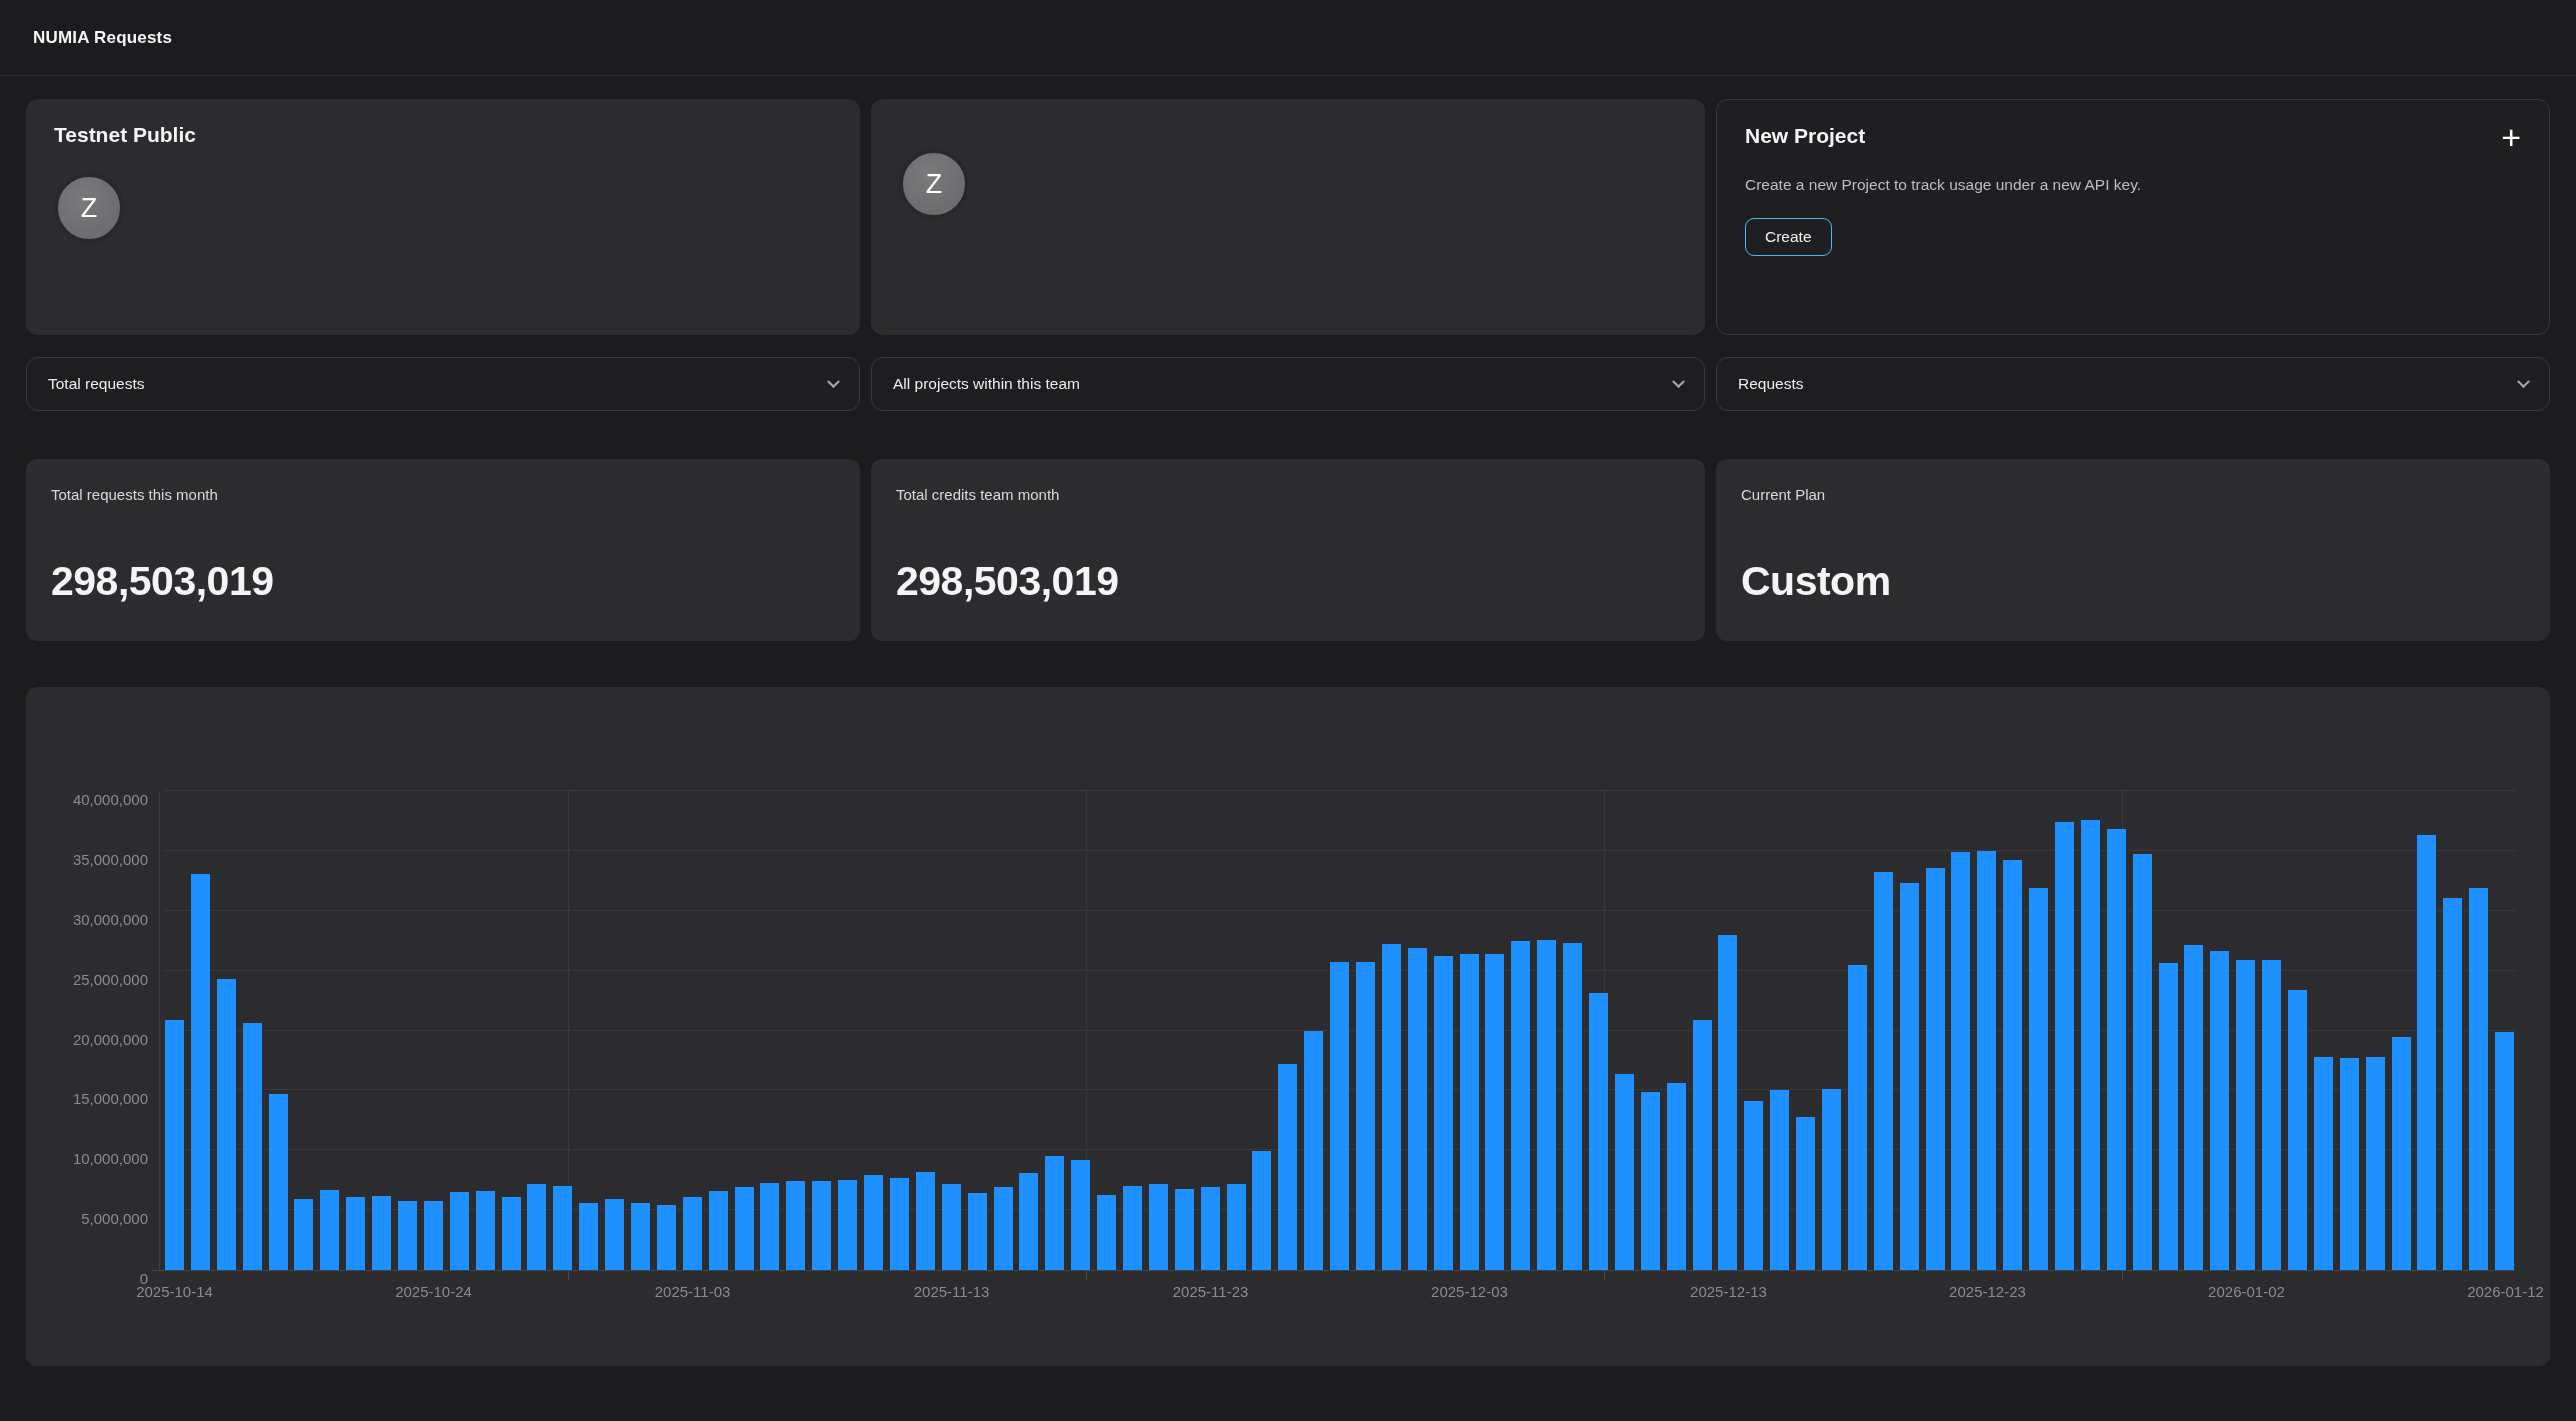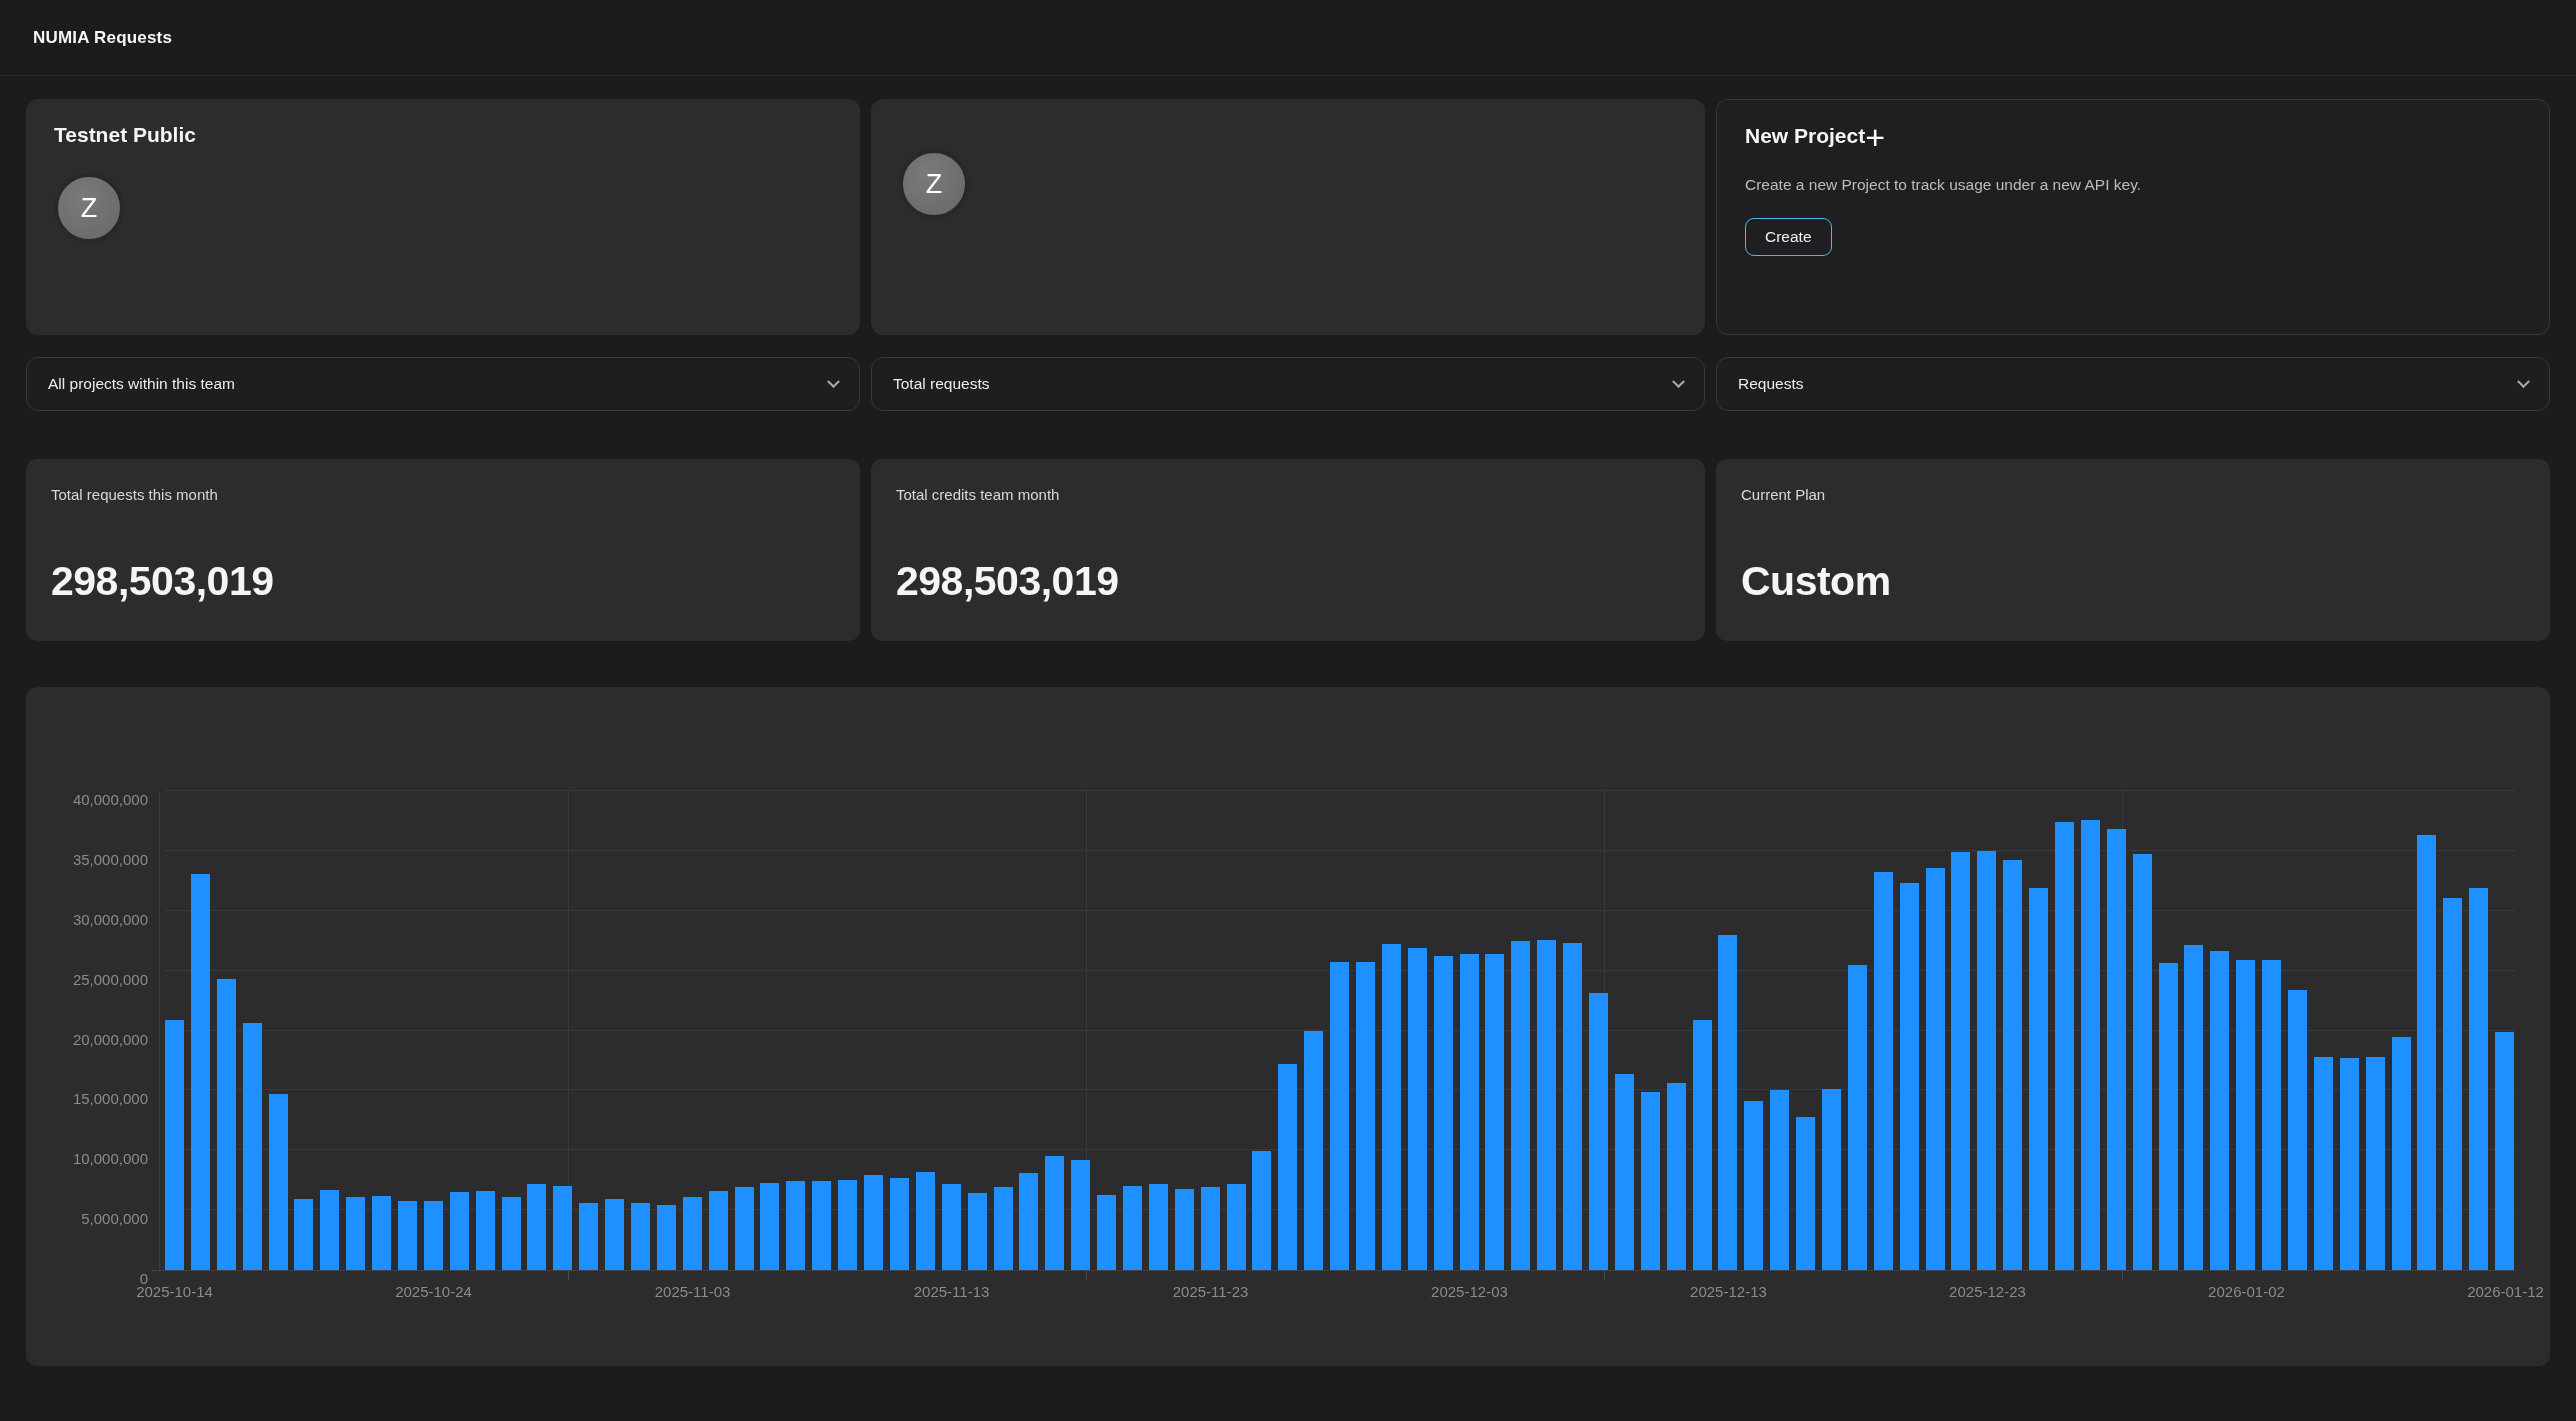--- a/index.html
+++ b/index.html
@@ -45,21 +45,21 @@
     display: flex; align-items: center; justify-content: center;
     font-size: 27px; color: #fff; font-weight: 500;
     cursor: pointer;
   }
   .new-project-card {
     background: #1f1f21;
     border: 1px solid #39393c;
     height: 236px;
     display: flex; flex-direction: column;
   }
-  .np-head { display: flex; align-items: flex-start; justify-content: flex-start; }
+  .np-head { display: flex; align-items: flex-start; justify-content: space-between; }
   .plus-icon {
     font-size: 34px; font-weight: 300; line-height: 26px;
     color: #ffffff; cursor: pointer; user-select: none;
   }
   .np-desc { margin-top: 26px; font-size: 15.5px; color: #bdbdc1; }
   .create-btn {
     margin-top: 24px;
     align-self: flex-start;
     background: transparent;
     border: 1px solid #49bbea;
@@ -182,25 +182,25 @@
         <div class="plus-icon">+</div>
       </div>
       <div class="np-desc">Create a new Project to track usage under a new API key.</div>
       <button class="create-btn">Create</button>
     </div>
   </div>
 
 
   <div class="row3 filters">
     <div class="select">
+      <span>Total requests</span>
+      <span class="chevron"></span>
+    </div>
+    <div class="select">
       <span>All projects within this team</span>
-      <span class="chevron"></span>
-    </div>
-    <div class="select">
-      <span>Total requests</span>
       <span class="chevron"></span>
     </div>
     <div class="select">
       <span>Requests</span>
       <span class="chevron"></span>
     </div>
   </div>
 
   <div class="row3 stats">
     <div class="card stat-card">

